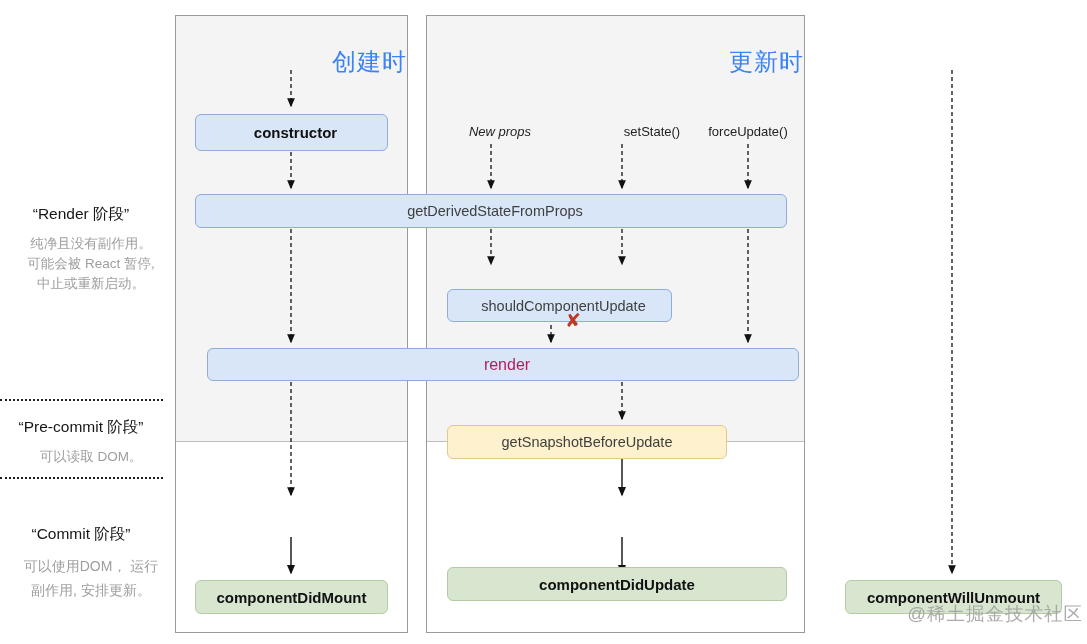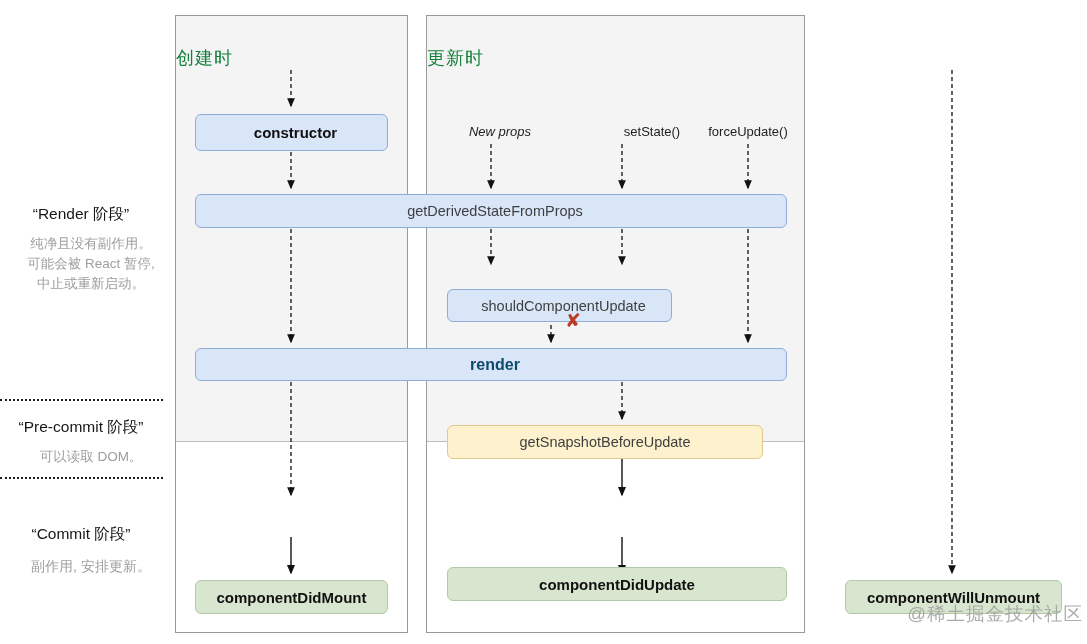--- a/index.html
+++ b/index.html
@@ -3,40 +3,40 @@
 <meta charset="utf-8">
 <style>
   html,body{margin:0;padding:0;background:#fff;}
   #stage{
     position:relative;width:1087px;height:644px;background:#fff;overflow:hidden;
     font-family:"Liberation Sans","DejaVu Sans",sans-serif;color:#111;
   }
   
   .panel{position:absolute;top:15px;height:618px;border:1px solid #9a9a9a;background:#fff;z-index:1;box-sizing:border-box;}
   .panel .gray-zone{position:absolute;left:0;top:0;width:100%;height:425px;background:#f4f4f4;border-bottom:1px solid #bdbdbd;}
-  .col-title{position:absolute;top:30px;left:0;width:100%;text-align:left;font-size:18px;color:#15803d;letter-spacing:1px;}
+  .col-title{position:absolute;top:30px;left:0;width:100%;text-align:right;font-size:24px;color:#3b82f6;letter-spacing:1px;}
   
   .phase{position:absolute;width:162px;text-align:center;z-index:2;}
   .phase .ph-title{font-size:15.5px;color:#161616;margin-bottom:9px;}
   .phase .ph-line{display:block;font-size:13.5px;line-height:20px;color:#9e9e9e;padding-left:20px;}
   .phase.commit .ph-line{font-size:14px;line-height:24px;}
   .dotted-sep{position:absolute;left:0;width:163px;border-top:2px dotted #1c1c1c;z-index:2;}
   
   .trigger{position:absolute;transform:translateX(-50%);font-size:13px;color:#222;white-space:nowrap;z-index:3;}
   .italic{font-style:italic;}
   
   .box{position:absolute;display:flex;align-items:center;justify-content:center;
        border-radius:6px;border:1px solid;font-size:14.5px;z-index:3;box-sizing:border-box;
        white-space:nowrap;cursor:default;}
   .box.blue  {background:#d8e6f8;border-color:#8fadd8;padding-left:8px;}
   .box.yellow{background:#fdf2cd;border-color:#e0c98b;}
   .box.green {background:#d8e6d0;border-color:#b4caa6;}
   .box.bold  {font-weight:bold;color:#111;font-size:15px;}
   .box.dim   {color:#3f3f3f;font-weight:400;}
-  .box.render-style{color:#0c4a6e;font-weight:700;font-size:16px;}
+  .box.render-style{color:#be185d;font-weight:400;font-size:16px;margin-left:12px;}
   .box.process{font-style:italic;font-size:15px;color:#333;}
   
   #arrow-layer{position:absolute;left:0;top:0;z-index:2;pointer-events:none;}
   
   .stop-x{position:absolute;left:565px;top:309px;font-size:19px;font-weight:900;color:#bb3a26;z-index:4;}
   .watermark{position:absolute;left:898px;top:601px;width:185px;text-align:right;font-size:18.5px;
              color:rgba(158,158,158,.85);z-index:5;white-space:nowrap;letter-spacing:1px;}
 </style>
 </head>
 <body>
@@ -59,20 +59,21 @@
     <span class="ph-line">中止或重新启动。</span>
   </div>
   <div class="dotted-sep" style="top:399px;"></div>
   <div class="phase" style="left:0;top:417px;">
     <div class="ph-title">“Pre-commit 阶段”</div>
     <span class="ph-line">可以读取 DOM。</span>
   </div>
   <div class="dotted-sep" style="top:477px;"></div>
   <div class="phase commit" style="left:0;top:524px;">
     <div class="ph-title">“Commit 阶段”</div>
+    <span class="ph-line">可以使用DOM， 运行</span>
     <span class="ph-line">副作用, 安排更新。</span>
   </div>
 
   <div class="trigger italic" style="left:500px;top:124px;">New props</div>
   <div class="trigger" style="left:652px;top:124px;">setState()</div>
   <div class="trigger" style="left:748px;top:124px;">forceUpdate()</div>
 
   <svg id="arrow-layer" width="1087" height="644">
     <defs>
       <marker id="ah" markerWidth="8" markerHeight="8" refX="6" refY="3" orient="auto">
@@ -103,21 +104,21 @@
   </svg>
 
   <div class="box blue bold" style="left:195px;top:114px;width:193px;height:37px;">constructor</div>
 
   <div class="box blue dim" style="left:195px;top:194px;width:592px;height:34px;">getDerivedStateFromProps</div>
 
   <div class="box blue dim" style="left:447px;top:270px;width:225px;height:33px;margin-top:19px;">shouldComponentUpdate</div>
 
   <div class="box blue render-style" style="left:195px;top:348px;width:592px;height:33px;">render</div>
 
-  <div class="box yellow dim" style="left:447px;top:425px;width:316px;height:34px;">getSnapshotBeforeUpdate</div>
+  <div class="box yellow dim" style="left:447px;top:425px;width:280px;height:34px;">getSnapshotBeforeUpdate</div>
 
 
   <div class="box green bold" style="left:195px;top:580px;width:193px;height:34px;">componentDidMount</div>
 
   <div class="box green bold" style="left:447px;top:567px;width:340px;height:34px;">componentDidUpdate</div>
 
   <div class="box green bold" style="left:845px;top:580px;width:217px;height:34px;">componentWillUnmount</div>
 
   <div class="stop-x">✘</div>
 

